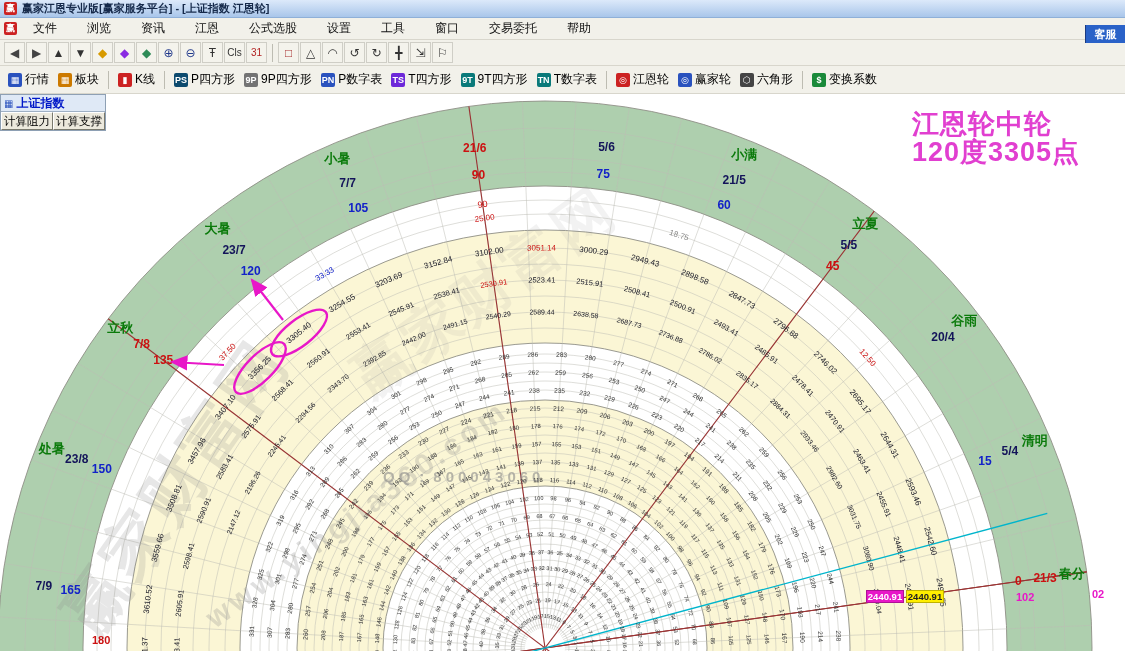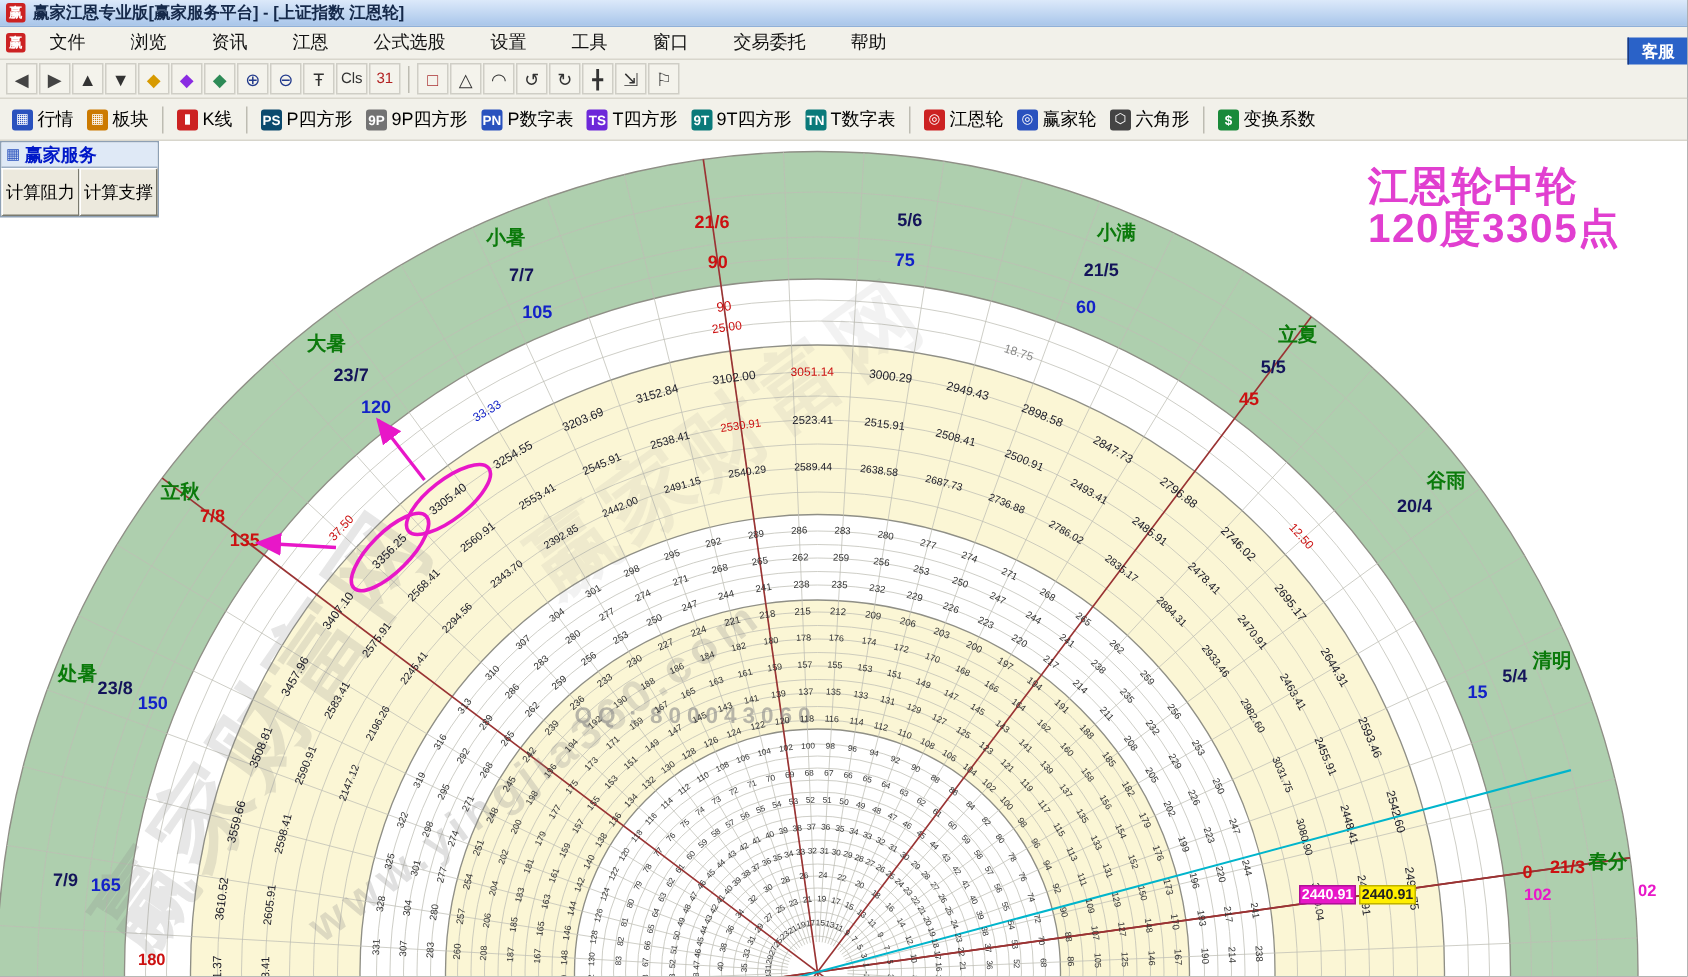--- a/index.html
+++ b/index.html
@@ -33,21 +33,21 @@
   .chart{position:relative;width:1125px;height:557px;background:#ffffff;overflow:hidden;}
   .chart svg{position:absolute;left:0;top:0;}
   
   .info-panel{position:absolute;left:0;top:0;width:106px;border:1px solid #8ea0b4;background:#fff;}
   .ip-title{height:17px;background:#dfe9f6;color:#0018c8;font-weight:bold;font-size:12px;
             display:flex;align-items:center;gap:3px;padding:0 3px;border-bottom:1px solid #9fb0c4;}
   .ip-grid-icon{color:#2a52be;font-size:10px;}
   .ip-row{height:19px;background:#d9eef3;border-bottom:1px solid #c2d8dd;display:flex;
           align-items:center;padding:0 3px;white-space:nowrap;overflow:hidden;font-size:11.5px;color:#000;}
   .ip-btns{display:flex;}
-  .ip-btn{flex:1;height:32px;background:#ece9dd;border:1px solid;border-color:#ffffff #7a7a6e #7a7a6e #ffffff;
+  .ip-btn{flex:1;height:18px;background:#ece9dd;border:1px solid;border-color:#ffffff #7a7a6e #7a7a6e #ffffff;
           font-size:11.5px;display:flex;align-items:center;justify-content:center;cursor:pointer;color:#000;}
   
   .annotation{position:absolute;left:912px;top:16px;color:#e13fd0;font-size:27px;font-weight:bold;
               line-height:28px;letter-spacing:1px;white-space:nowrap;}
   
   .float-label{position:absolute;font-weight:bold;white-space:nowrap;}
   .price-box{position:absolute;height:13px;width:38px;font-size:9.5px;display:flex;align-items:center;
              justify-content:center;font-weight:bold;border:1px solid rgba(0,0,0,.25);}
 </style>
 </head>
@@ -906,21 +906,21 @@
         <text transform="translate(514.7891513474309 564.5501006484092) rotate(-109.25)" text-anchor="middle" dominant-baseline="central" font-size="5.5" fill="#333333">35</text>
         <ellipse cx="299" cy="239" rx="34" ry="13" transform="rotate(-38 299 239)" fill="none" stroke="#e817c8" stroke-width="2.4"></ellipse>
         <ellipse cx="260" cy="274" rx="34" ry="13" transform="rotate(-45 260 274)" fill="none" stroke="#e817c8" stroke-width="2.4"></ellipse>
         <line x1="283" y1="226" x2="252" y2="186" stroke="#e817c8" stroke-width="2.2" marker-end="url(#ah)"></line>
         <line x1="224" y1="271" x2="172" y2="268" stroke="#e817c8" stroke-width="2.2" marker-end="url(#ah)"></line>
       </svg>
 
     <div class="info-panel">
       <div class="ip-title">
         <span class="ip-grid-icon">▦</span>
-        <span>赢家服务</span>
+        <span>上证指数</span>
       </div>
       <div class="ip-btns" id="ip-btns">
           <div class="ip-btn">计算阻力</div>
           <div class="ip-btn">计算支撑</div>
         </div>
     </div>
 
     <div class="annotation">
       <div>江恩轮中轮</div>
       <div>120度3305点</div>

